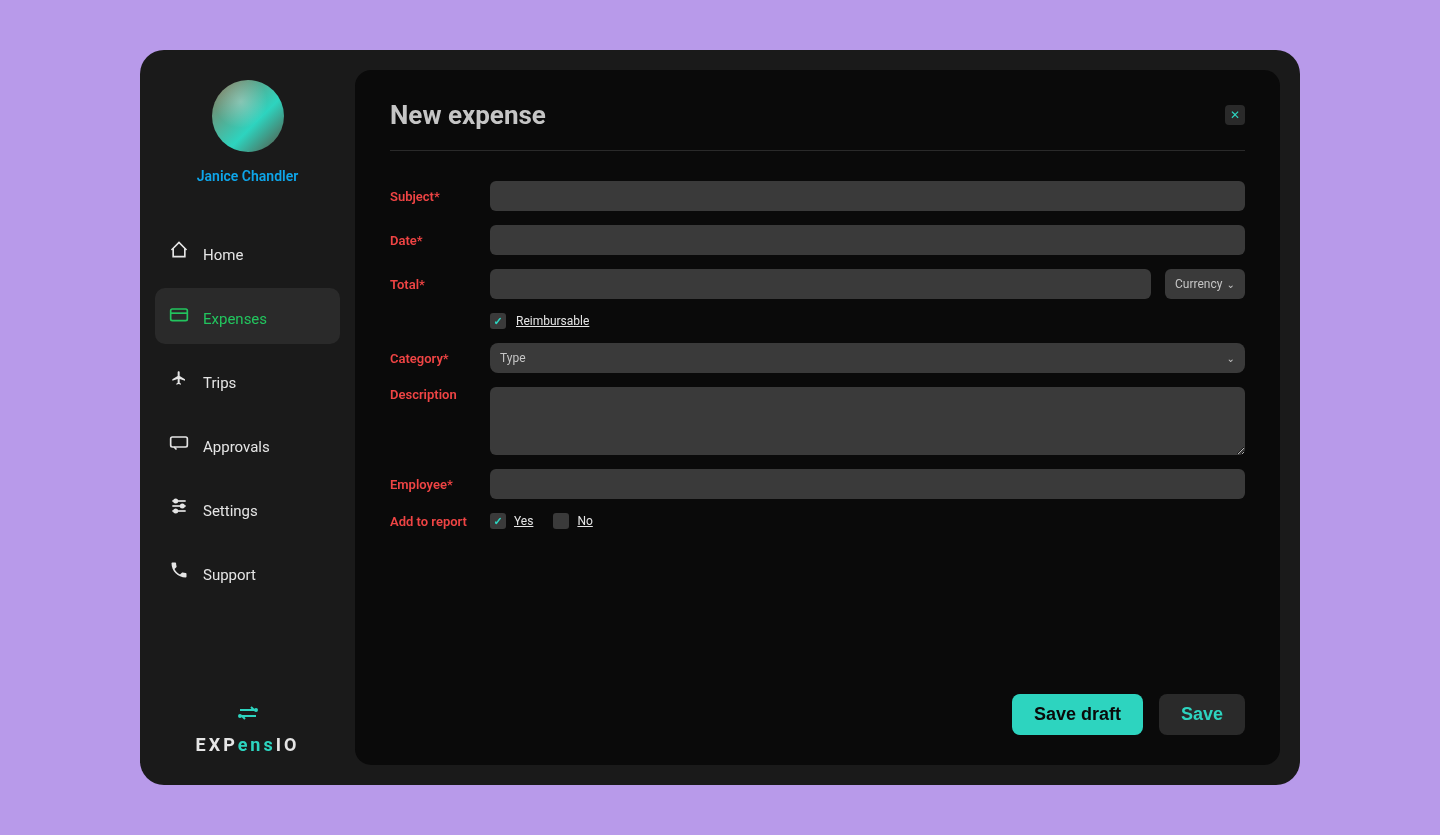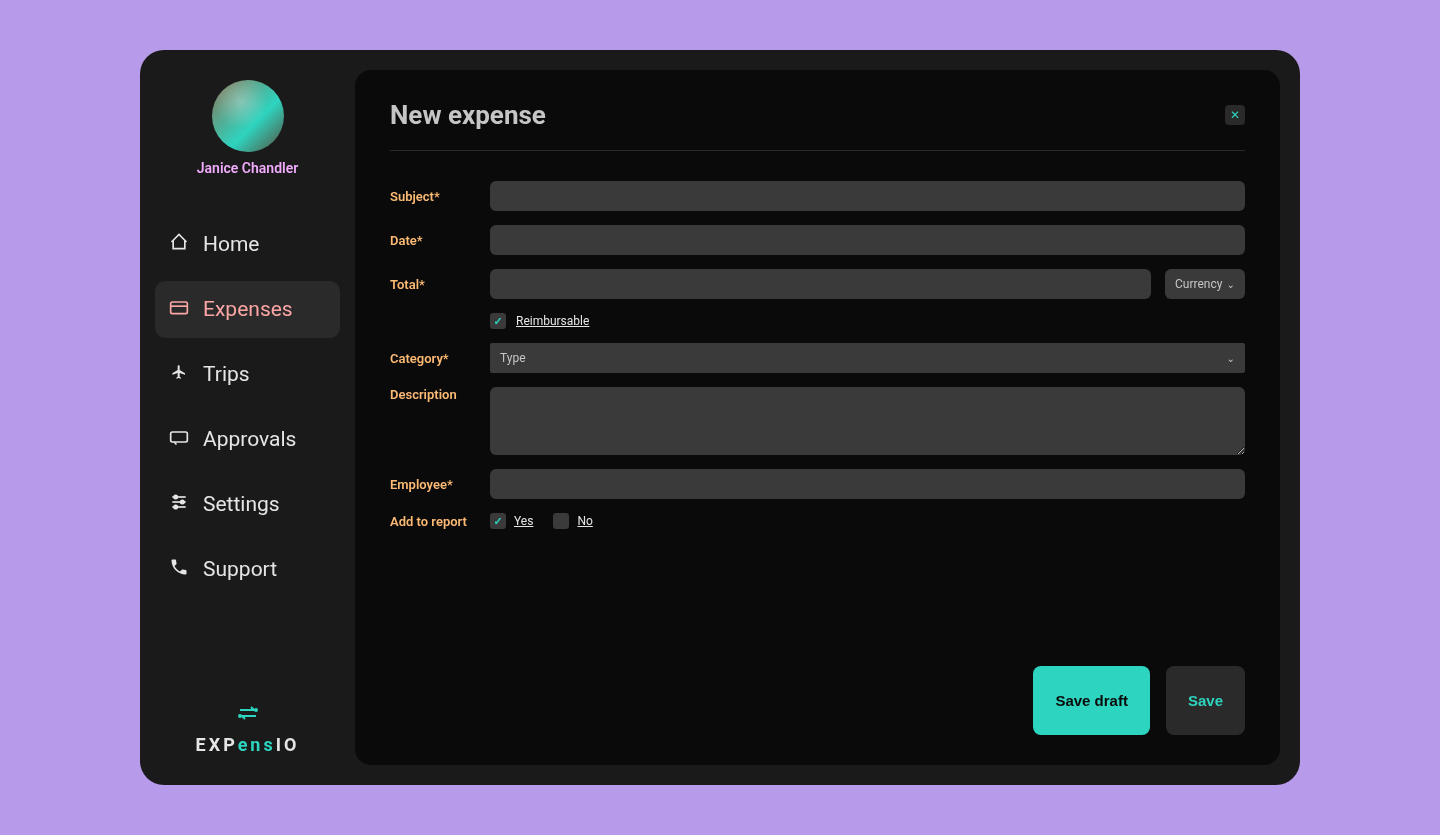--- a/index.html
+++ b/index.html
@@ -39,41 +39,41 @@
       position: relative;
       overflow: hidden;
     }
     .avatar::after {
       content: '';
       position: absolute;
       inset: 0;
       background: radial-gradient(circle at 40% 30%, rgba(255,255,255,0.3), transparent 40%);
     }
     .user-name {
-      color: #f0abfc;
+      color: #0ea5e9;
       font-size: 14px;
       font-weight: 600;
       text-align: center;
-      margin-top: 8px;
+      margin-top: 16px;
       margin-bottom: 40px;
     }
     .nav-item {
       display: flex;
-      align-items: flex-start;
+      align-items: flex-end;
       gap: 14px;
       padding: 16px 14px;
       border-radius: 10px;
       color: #e5e5e5;
-      font-size: 21px;
+      font-size: 15px;
       cursor: pointer;
       margin-bottom: 8px;
     }
     .nav-item.active {
       background: #2a2a2a;
-      color: #fca5a5;
+      color: #22c55e;
     }
     .nav-item svg {
       width: 20px;
       height: 20px;
     }
     .logo-area {
       margin-top: auto;
       text-align: center;
       padding-bottom: 10px;
     }
@@ -138,21 +138,21 @@
     .form-row {
       display: flex;
       align-items: center;
       margin-bottom: 14px;
     }
     .form-row.textarea-row {
       align-items: flex-start;
     }
     .form-label {
       width: 100px;
-      color: #fdba74;
+      color: #ef4444;
       font-size: 13px;
       font-weight: 600;
       flex-shrink: 0;
     }
     .form-input {
       flex: 1;
       height: 30px;
       background: #3a3a3a;
       border: none;
       border-radius: 6px;
@@ -185,21 +185,21 @@
       justify-content: space-between;
       padding: 0 10px;
       color: #c5c5c5;
       font-size: 12px;
       cursor: pointer;
     }
     .type-select {
       flex: 1;
       height: 30px;
       background: #3a3a3a;
-      border-radius: 2px;
+      border-radius: 8px;
       display: flex;
       align-items: center;
       justify-content: space-between;
       padding: 0 10px;
       color: #c5c5c5;
       font-size: 12px;
       cursor: pointer;
     }
     .checkbox-row {
       display: flex;
@@ -260,23 +260,23 @@
       color: #888;
       font-size: 13px;
     }
     .card-footer {
       display: flex;
       justify-content: flex-end;
       gap: 16px;
       padding-top: 20px;
     }
     .btn {
-      padding: 26px 22px;
+      padding: 10px 22px;
       border-radius: 8px;
-      font-size: 15px;
+      font-size: 18px;
       font-weight: 600;
       border: none;
       cursor: pointer;
     }
     .btn-primary {
       background: #2dd4bf;
       color: #0a0a0a;
     }
     .btn-secondary {
       background: #2a2a2a;

